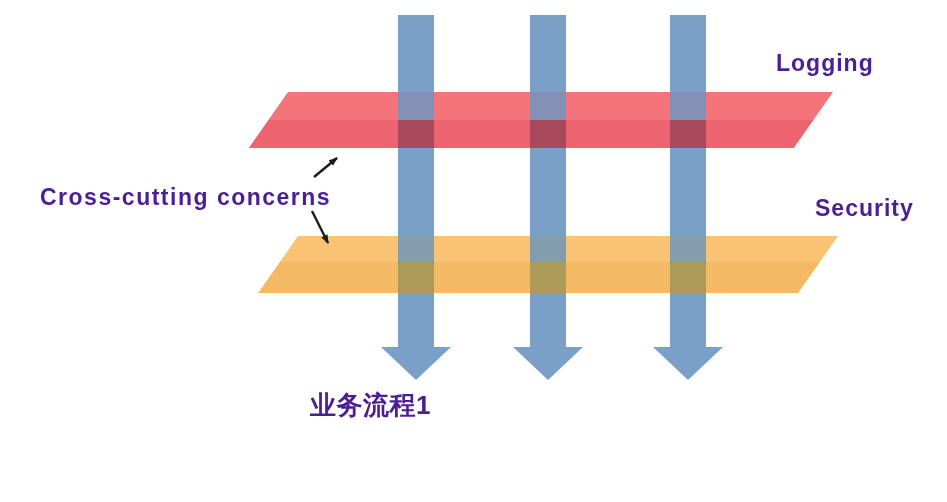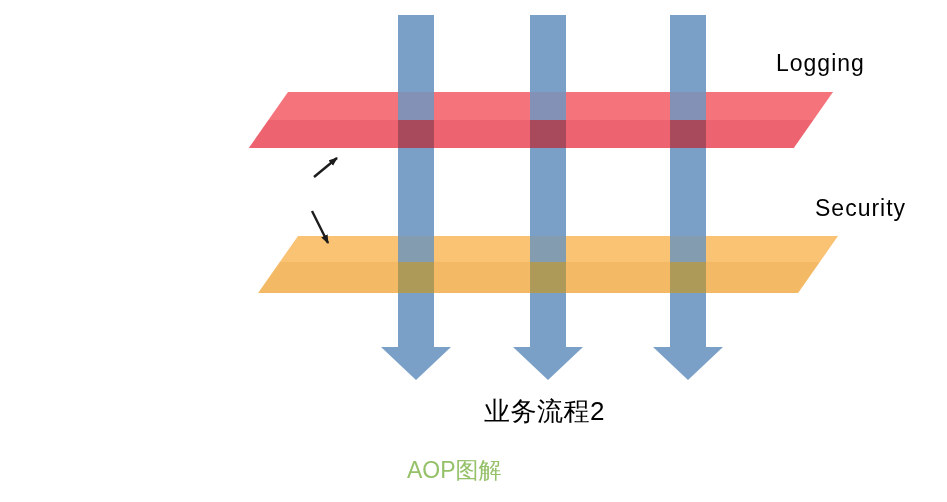--- a/index.html
+++ b/index.html
@@ -53,22 +53,22 @@
   .patch.a1 { left: 398px; }
   .patch.a2 { left: 530px; }
   .patch.a3 { left: 670px; }
   .patch-log-top { top: 92px;  height: 28px; background: rgba(180, 80, 100, 0.18); }
   .patch-log-bot { top: 120px; height: 28px; background: #A84A5B; }
   .patch-sec-top { top: 236px; height: 26px; background: rgba(170, 140, 60, 0.18); }
   .patch-sec-bot { top: 262px; height: 31px; background: #AE9A58; }
   
   .lbl {
     position: absolute;
-    color: #000000;
-    font-weight: normal;
+    color: #4c1d95;
+    font-weight: bold;
     white-space: nowrap;
   }
   .lbl-logging  { left: 776px; top: 50px;  font-size: 23px; letter-spacing: 1px; }
   .lbl-security { left: 815px; top: 195px; font-size: 23px; letter-spacing: 1px; }
   .lbl-concerns { left: 40px;  top: 184px; font-size: 23px; letter-spacing: 1.5px; }
   .lbl-proc { font-size: 26px; letter-spacing: 0.5px; }
   .lbl-proc.p1 { left: 310px; top: 388px; }
   .lbl-proc.p2 { left: 484px; top: 394px; }
   .lbl-proc.p3 { left: 654px; top: 394px; }
   .caption {
@@ -120,18 +120,18 @@
       <marker id="ah" markerWidth="10" markerHeight="8" refX="8" refY="3.5" orient="auto" markerUnits="userSpaceOnUse">
         <path d="M0,0 L9,3.5 L0,7 Z" fill="#1c1c1c"></path>
       </marker>
     </defs>
     <line x1="314" y1="177" x2="337" y2="158" stroke="#1c1c1c" stroke-width="2.4" marker-end="url(#ah)"></line>
     <line x1="312" y1="211" x2="328" y2="243" stroke="#1c1c1c" stroke-width="2.4" marker-end="url(#ah)"></line>
   </svg>
 
   <div class="lbl lbl-logging">Logging</div>
   <div class="lbl lbl-security">Security</div>
+  <div class="lbl lbl-concerns">Cross-cutting concerns</div>
 
-  <div class="lbl lbl-proc p2">业务流程2</div>
+  <div class="lbl lbl-proc p1">业务流程1</div>
 
-  <div class="caption">AOP图解</div>
 
 </div>
 
 </body></html>

